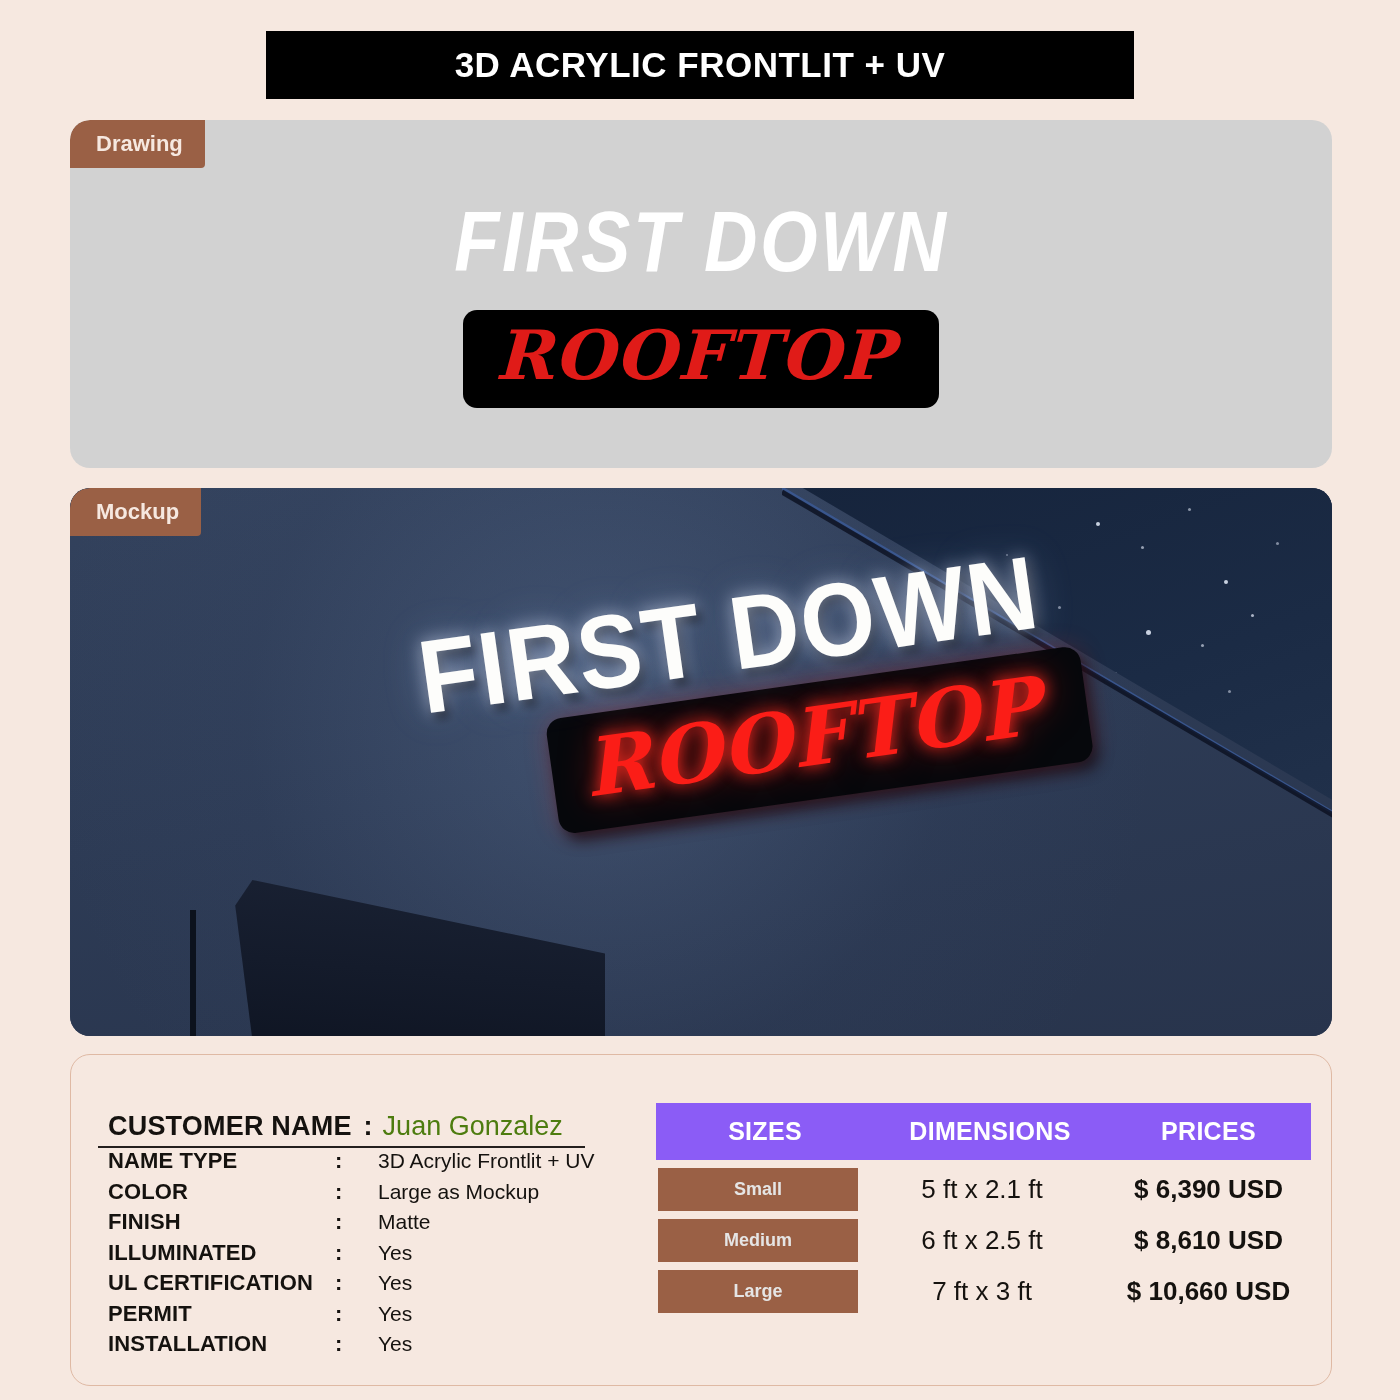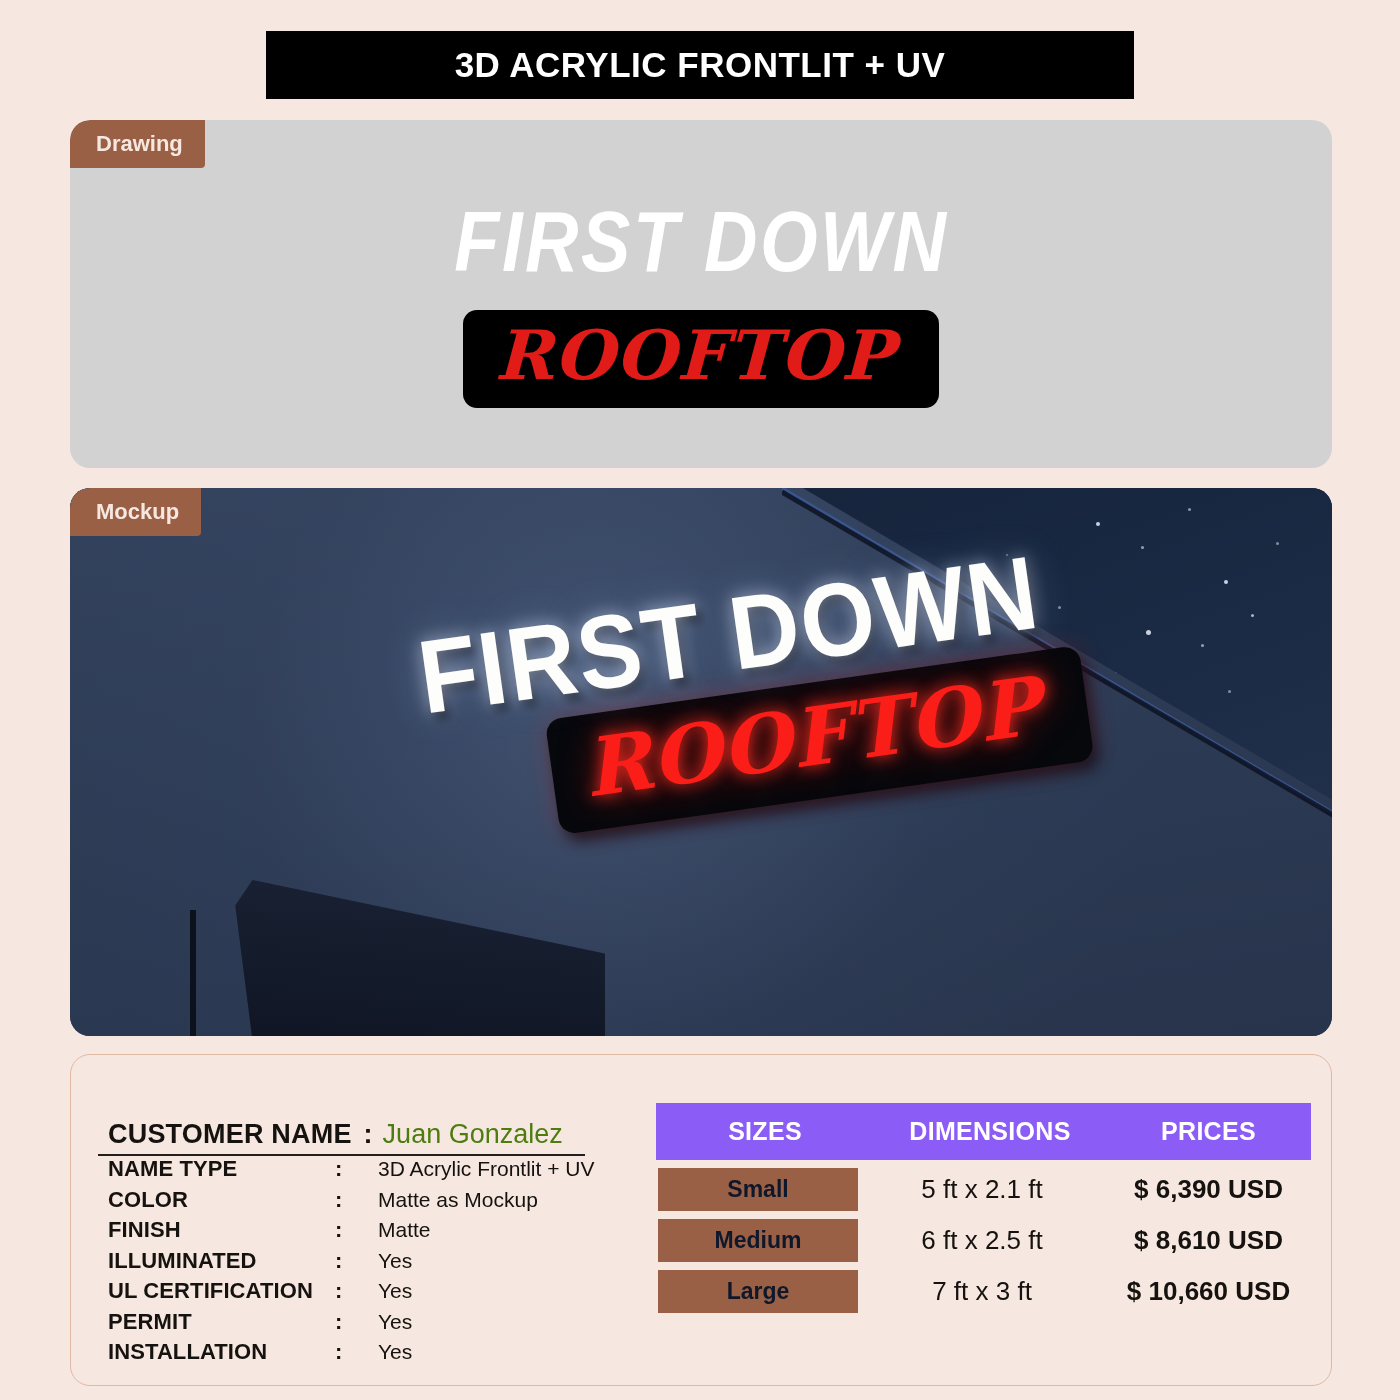--- a/index.html
+++ b/index.html
@@ -233,21 +233,21 @@
     left: 0;
     top: 48px;
     right: 0;
     bottom: 0;
   }
 
   
   #details {
     position: absolute;
     left: 27px;
-    top: 16px;
+    top: 8px;
     width: 570px;
   }
   .cust-row {
     display: flex;
     align-items: baseline;
     padding-left: 10px;
     border-bottom: 2px solid #241f1d;
     padding-bottom: 4px;
     width: 487px;
   }
@@ -330,22 +330,22 @@
   .size-chip {
     width: 200px;
     margin-left: 2px;
     height: 43px;
     background: #9a6045;
     display: flex;
     align-items: center;
     justify-content: center;
   }
   .size-chip span {
-    color: #0f172a;
-    font-size: 23px;
+    color: #e5e5e5;
+    font-size: 18px;
     font-weight: bold;
     white-space: nowrap;
   }
   .dim-cell {
     width: 248px;
     text-align: center;
     font-size: 26px;
     color: #15120f;
     white-space: nowrap;
   }
@@ -426,21 +426,21 @@
         </div>
 
         <div class="detail-row">
           <div class="detail-label">NAME TYPE</div>
           <div class="detail-colon">:</div>
           <div class="detail-value">3D Acrylic Frontlit + UV</div>
         </div>
         <div class="detail-row">
           <div class="detail-label">COLOR</div>
           <div class="detail-colon">:</div>
-          <div class="detail-value">Matte as Mockup</div>
+          <div class="detail-value">Large as Mockup</div>
         </div>
         <div class="detail-row">
           <div class="detail-label">FINISH</div>
           <div class="detail-colon">:</div>
           <div class="detail-value">Matte</div>
         </div>
         <div class="detail-row">
           <div class="detail-label">ILLUMINATED</div>
           <div class="detail-colon">:</div>
           <div class="detail-value">Yes</div>

